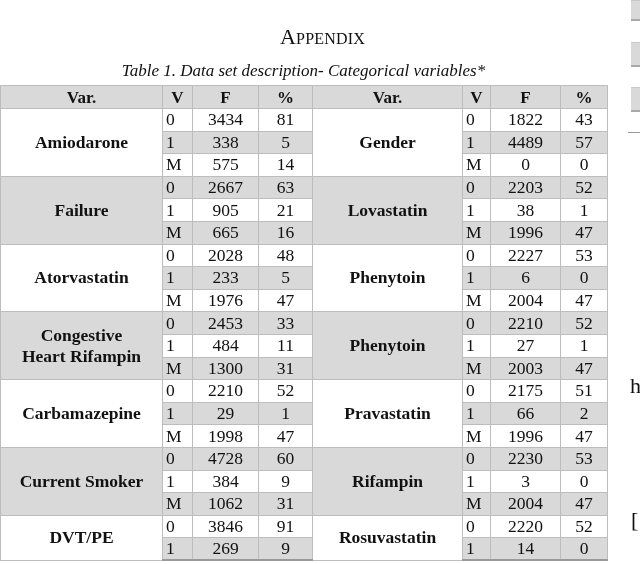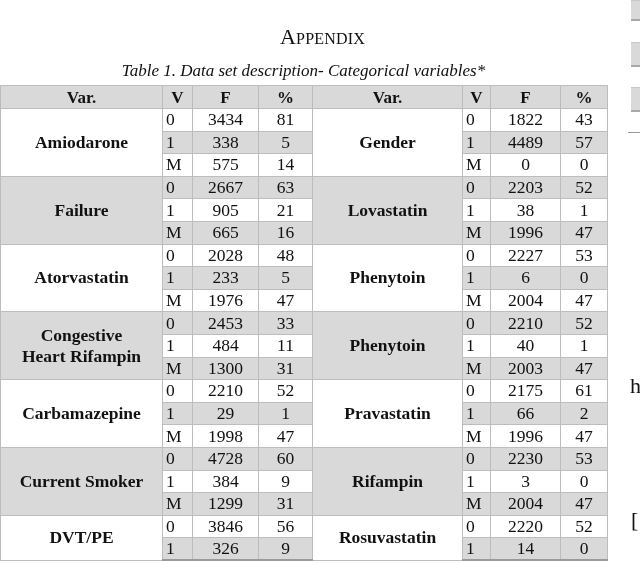--- a/index.html
+++ b/index.html
@@ -145,40 +145,40 @@
         <td class="var g" rowspan="3">Phenytoin</td>
         <td class="vc g">0</td>
         <td class="g">2210</td>
         <td class="g">52</td>
       </tr>
       <tr>
         <td class="vc w">1</td>
         <td class="w">484</td>
         <td class="w">11</td>
         <td class="vc w">1</td>
-        <td class="w">40</td>
+        <td class="w">27</td>
         <td class="w">1</td>
       </tr>
       <tr>
         <td class="vc g">M</td>
         <td class="g">1300</td>
         <td class="g">31</td>
         <td class="vc g">M</td>
         <td class="g">2003</td>
         <td class="g">47</td>
       </tr>
       <tr>
         <td class="var w" rowspan="3">Carbamazepine</td>
         <td class="vc w">0</td>
         <td class="w">2210</td>
         <td class="w">52</td>
         <td class="var w" rowspan="3">Pravastatin</td>
         <td class="vc w">0</td>
         <td class="w">2175</td>
-        <td class="w">61</td>
+        <td class="w">51</td>
       </tr>
       <tr>
         <td class="vc g">1</td>
         <td class="g">29</td>
         <td class="g">1</td>
         <td class="vc g">1</td>
         <td class="g">66</td>
         <td class="g">2</td>
       </tr>
       <tr>
@@ -202,39 +202,39 @@
       <tr>
         <td class="vc w">1</td>
         <td class="w">384</td>
         <td class="w">9</td>
         <td class="vc w">1</td>
         <td class="w">3</td>
         <td class="w">0</td>
       </tr>
       <tr>
         <td class="vc g">M</td>
-        <td class="g">1299</td>
+        <td class="g">1062</td>
         <td class="g">31</td>
         <td class="vc g">M</td>
         <td class="g">2004</td>
         <td class="g">47</td>
       </tr>
       <tr>
         <td class="var w" rowspan="2">DVT/PE</td>
         <td class="vc w">0</td>
         <td class="w">3846</td>
-        <td class="w">56</td>
+        <td class="w">91</td>
         <td class="var w" rowspan="2">Rosuvastatin</td>
         <td class="vc w">0</td>
         <td class="w">2220</td>
         <td class="w">52</td>
       </tr>
       <tr>
         <td class="vc g">1</td>
-        <td class="g">326</td>
+        <td class="g">269</td>
         <td class="g">9</td>
         <td class="vc g">1</td>
         <td class="g">14</td>
         <td class="g">0</td>
       </tr>
     </tbody>
 </table>
 
 <div class="edge-box" style="top:0px;height:18px;"></div>
 <div class="edge-box" style="top:42px;height:22px;"></div>

